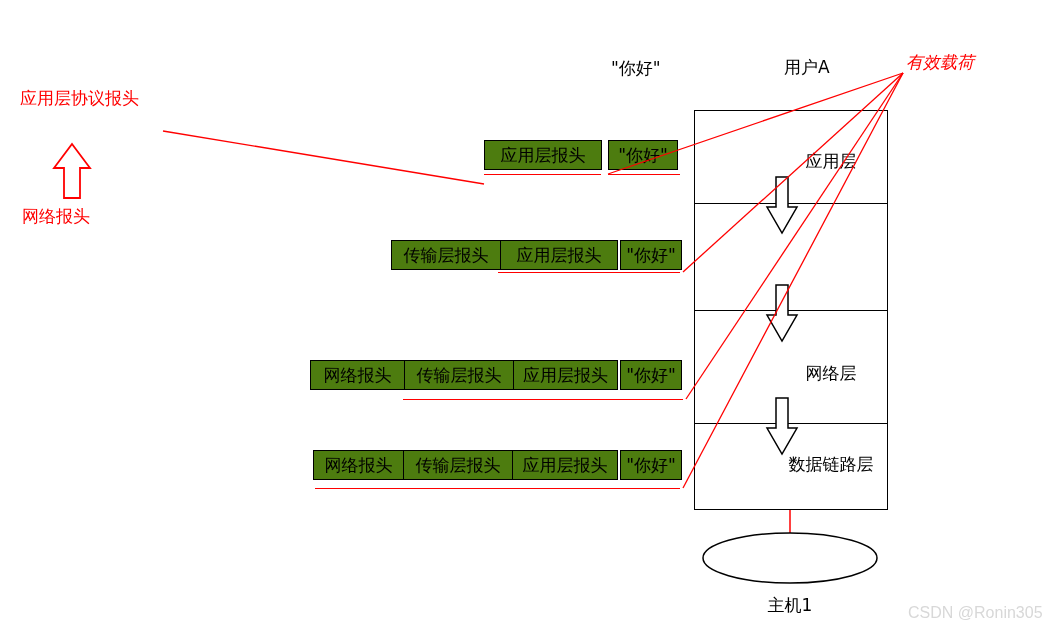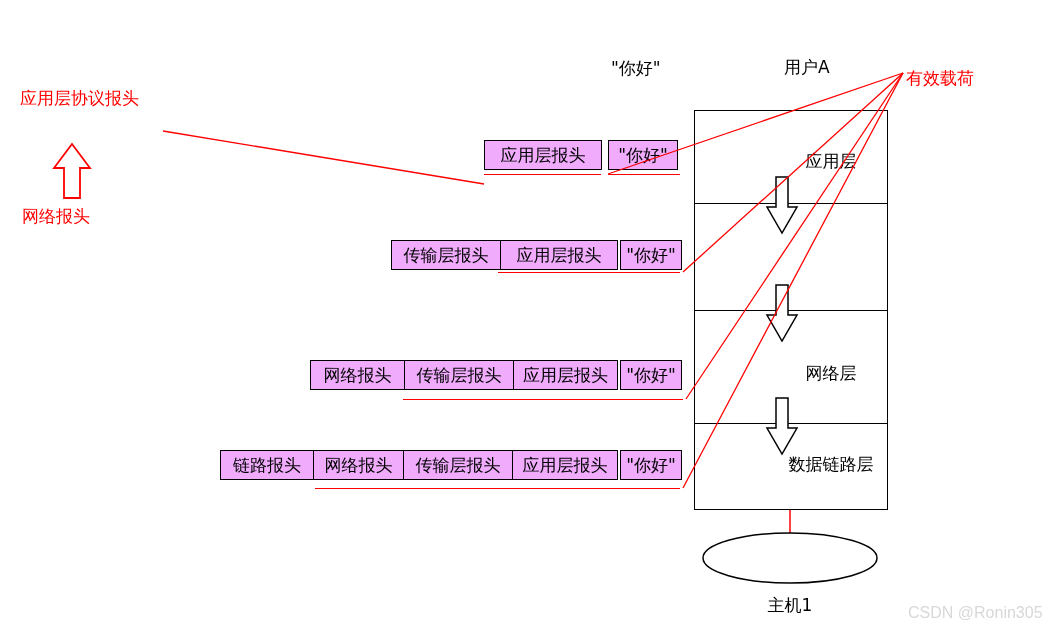--- a/index.html
+++ b/index.html
@@ -30,21 +30,21 @@
     color: #ff0000;
     font-size: 17px;
     line-height: 1;
     white-space: nowrap;
   }
 
   
   .hdr-box {
     box-sizing: border-box;
     border: 1.6px solid #000000;
-    background: #f0abfc;
+    background: #4d7c0f;
     color: #000000;
     font-size: 17px;
     display: flex;
     align-items: center;
     justify-content: center;
     white-space: nowrap;
     letter-spacing: 0px;
   }
   .hdr-box.payload {
     font-family: "DejaVu Sans", "Liberation Sans", sans-serif;
@@ -101,21 +101,21 @@
 </style>
 </head>
 <body>
 
 <div id="canvas">
 
   <div class="abs label" style="left:611px; top:60px;">"你好"</div>
 
   <div class="abs label" style="left:784px; top:59px;text-align:right;">用户A</div>
 
-  <div class="abs label-red" style="left:906px; top:70px;">有效载荷</div>
+  <div class="abs label-red" style="left:906px; top:54px;font-style:italic;">有效载荷</div>
 
   <div class="abs label-red" style="left:20px; top:90px;">应用层协议报头</div>
 
   <div class="abs label-red" style="left:22px; top:208px;">网络报头</div>
 
   <svg class="abs" style="left:50px; top:140px;" width="44" height="62" viewBox="0 0 44 62">
     <polygon points="22,4 40,28 30,28 30,58 14,58 14,28 4,28" fill="#ffffff" stroke="#ff0000" stroke-width="1.8" stroke-linejoin="miter"></polygon>
   </svg>
 
   <div class="abs hdr-box" style="left:484px; top:140px; width:118px; height:30px;">应用层报头</div>
@@ -127,21 +127,20 @@
   <div class="abs hdr-box" style="left:500px; top:240px; width:118px; height:30px;">应用层报头</div>
   <div class="abs hdr-box payload" style="left:620px; top:240px; width:62px; height:30px;">"你好"</div>
   <div class="abs red-underline" style="left:498px; top:272px; width:182px;"></div>
 
   <div class="abs hdr-box" style="left:310px; top:360px; width:95px; height:30px;">网络报头</div>
   <div class="abs hdr-box" style="left:404px; top:360px; width:110px; height:30px;">传输层报头</div>
   <div class="abs hdr-box" style="left:513px; top:360px; width:105px; height:30px;">应用层报头</div>
   <div class="abs hdr-box payload" style="left:620px; top:360px; width:62px; height:30px;">"你好"</div>
   <div class="abs red-underline" style="left:403px; top:399px; width:280px;"></div>
 
-  <div class="abs hdr-box" style="left:220px; top:450px; width:94px; height:30px;">链路报头</div>
   <div class="abs hdr-box" style="left:313px; top:450px; width:91px; height:30px;">网络报头</div>
   <div class="abs hdr-box" style="left:403px; top:450px; width:110px; height:30px;">传输层报头</div>
   <div class="abs hdr-box" style="left:512px; top:450px; width:106px; height:30px;">应用层报头</div>
   <div class="abs hdr-box payload" style="left:620px; top:450px; width:62px; height:30px;">"你好"</div>
   <div class="abs red-underline" style="left:315px; top:488px; width:365px;"></div>
 
   <div id="layer-stack" class="abs" style="left:694px; top:110px; width:194px; height:400px;"></div>
 
   <div class="abs stack-divider" style="left:694px; top:203px; width:194px;"></div>
   <div class="abs stack-divider" style="left:694px; top:310px; width:194px;"></div>

